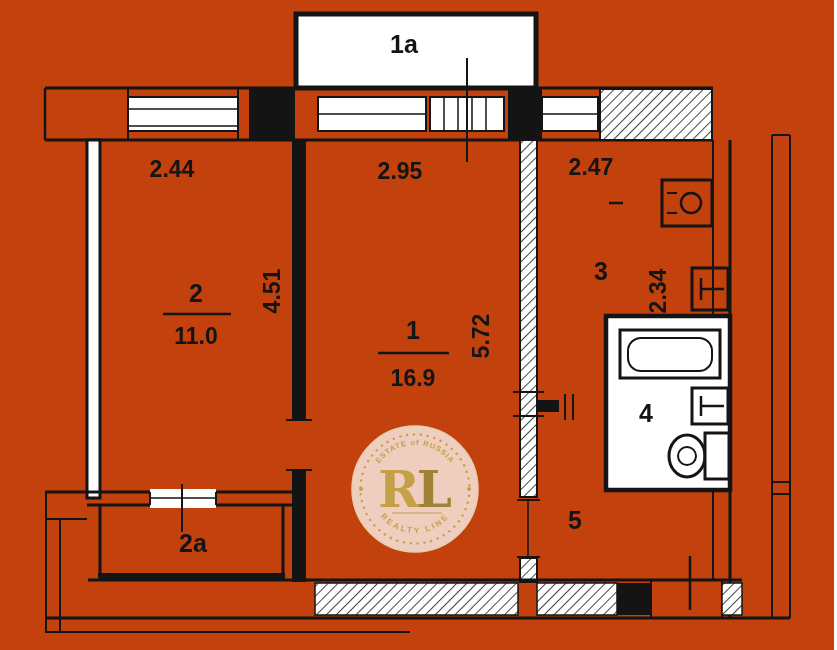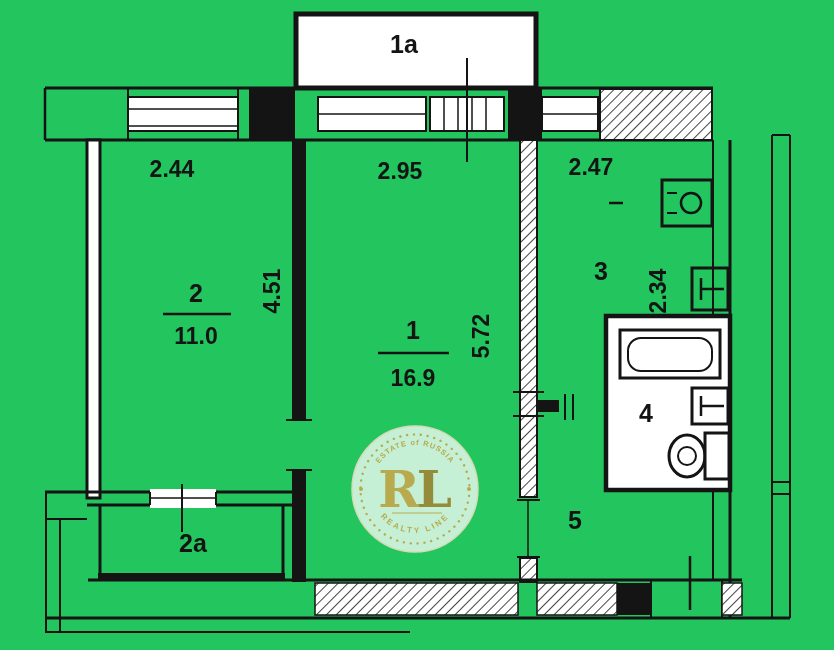--- a/index.html
+++ b/index.html
@@ -1,16 +1,16 @@
 <!DOCTYPE html>
 <html><head>
 <meta charset="utf-8">
 <style>
   html,body{margin:0;padding:0;background:#ffffff;}
-  .stage{position:relative;width:834px;height:650px;background:#22c55e;overflow:hidden;}
+  .stage{position:relative;width:834px;height:650px;background:#c2410c;overflow:hidden;}
   svg{display:block;}
   text.lbl{
     font-family:"Liberation Sans","DejaVu Sans",sans-serif;
     font-weight:700;
     fill:#141414;
     text-anchor:middle;
     stroke:none;
   }
   .s23{font-size:23px;}
   .s25{font-size:25px;}

